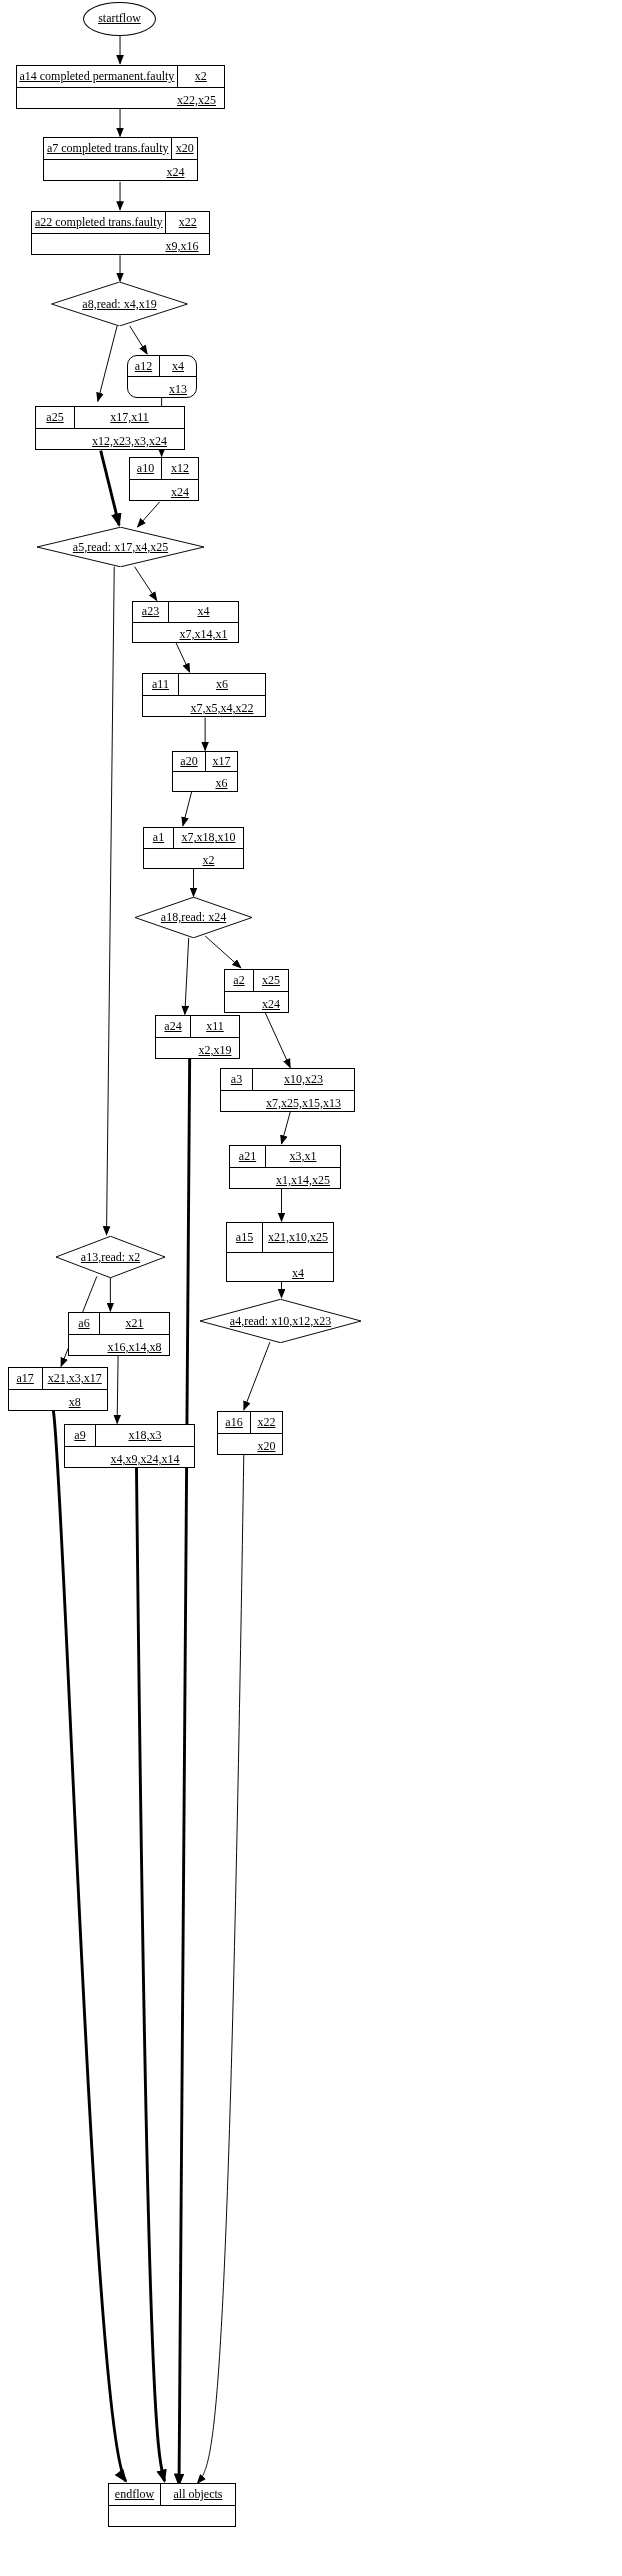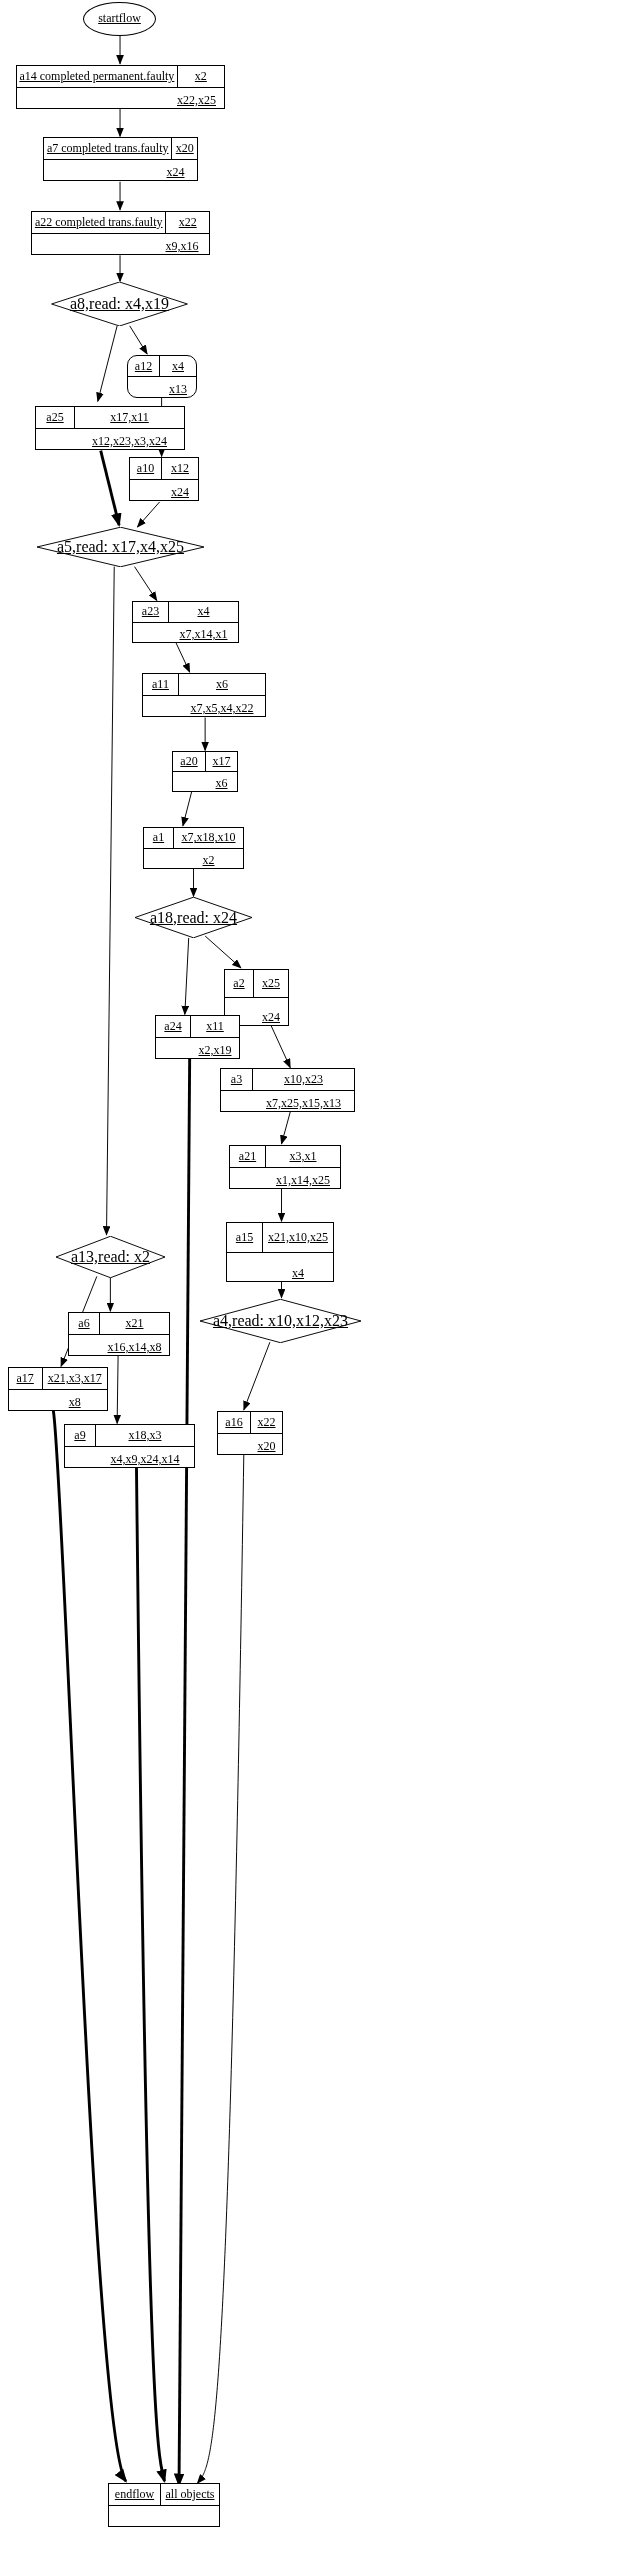--- a/index.html
+++ b/index.html
@@ -14,21 +14,21 @@
   .rec .cell{display:flex;align-items:center;justify-content:center;
              box-sizing:border-box;font-size:12px;color:#000;
              white-space:nowrap;overflow:visible;padding:0 2.9px;}
   .rec .cell.left{border-right:1px solid #000;}
   
   .ellipse{border:1px solid #000;border-radius:50%;background:#fff;
            display:flex;align-items:center;justify-content:center;
            font-size:12px;}
   
   .diamond{display:flex;align-items:center;justify-content:center;}
-  .diamond .dlabel{position:relative;z-index:2;font-size:16px;white-space:nowrap;}
+  .diamond .dlabel{position:relative;z-index:2;font-size:12px;white-space:nowrap;}
   .diamond svg{position:absolute;left:0;top:0;}
 </style>
 </head>
 <body>
 
 <svg id="canvas" viewBox="0 0 644 2664" xmlns="http://www.w3.org/2000/svg">
   <defs>
     <marker id="ah" markerWidth="10" markerHeight="8" refX="9" refY="4" orient="auto" markerUnits="userSpaceOnUse">
       <path d="M0,0 L10,4 L0,8 z" fill="#000"></path>
     </marker>
@@ -226,21 +226,21 @@
   </div>
 </div>
 
 <div class="node diamond" style="left:135px;top:897px;width:117px;height:41px;align-items:center;">
   <svg width="117" height="41" viewBox="0 0 121 42">
     <polygon points="60.5,0 121,21 60.5,42 0,21" fill="#fff" stroke="#000" stroke-width="1"></polygon>
   </svg>
   <span class="dlabel">a18,read: x24</span>
 </div>
 
-<div class="node rec" style="left:224px;top:969px;width:65px;height:57px;">
+<div class="node rec" style="left:224px;top:969px;width:65px;height:44px;">
   <div class="row">
     <div class="cell left" style="flex:0 0 29px;">a2</div>
     <div class="cell" style="flex:1 1 auto;">x25</div>
   </div>
   <div class="row">
     <div class="cell left" style="flex:0 0 29px;"></div>
     <div class="cell" style="flex:1 1 auto;">x24</div>
   </div>
 </div>
 
@@ -339,21 +339,21 @@
   <div class="row">
     <div class="cell left" style="flex:0 0 33px;">a16</div>
     <div class="cell" style="flex:1 1 auto;">x22</div>
   </div>
   <div class="row">
     <div class="cell left" style="flex:0 0 33px;"></div>
     <div class="cell" style="flex:1 1 auto;">x20</div>
   </div>
 </div>
 
-<div class="node rec" style="left:108px;top:2483px;width:112px;height:44px;">
+<div class="node rec" style="left:108px;top:2483px;width:128px;height:44px;">
   <div class="row">
     <div class="cell left" style="flex:0 0 52px;">endflow</div>
     <div class="cell" style="flex:1 1 auto;">all objects</div>
   </div>
   <div class="row">
     <div class="cell left" style="flex:0 0 52px;"></div>
     <div class="cell" style="flex:1 1 auto;"></div>
   </div>
 </div>
 

